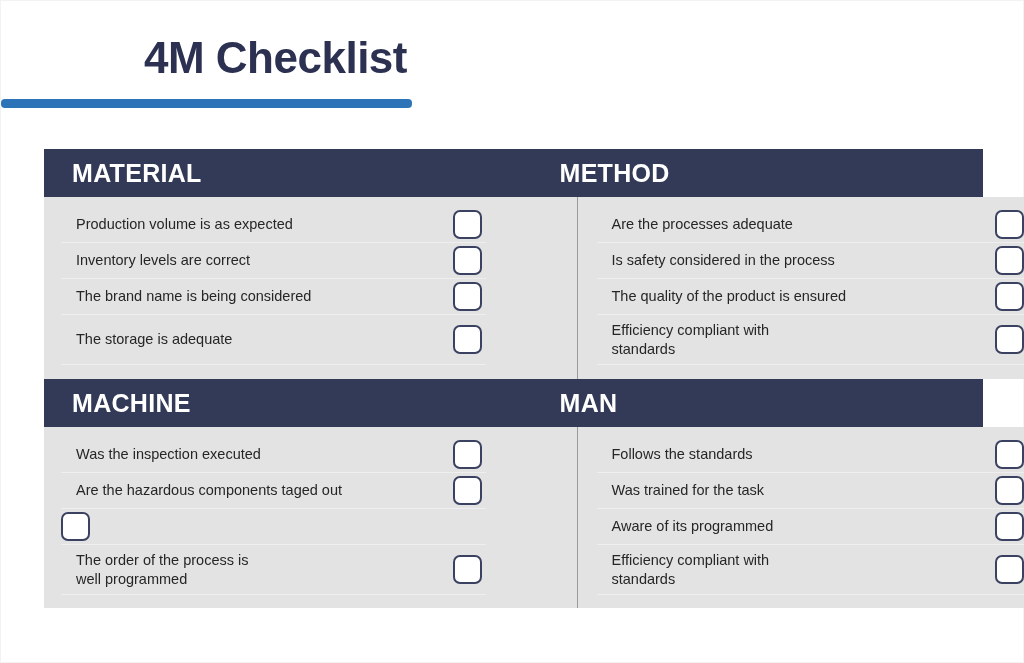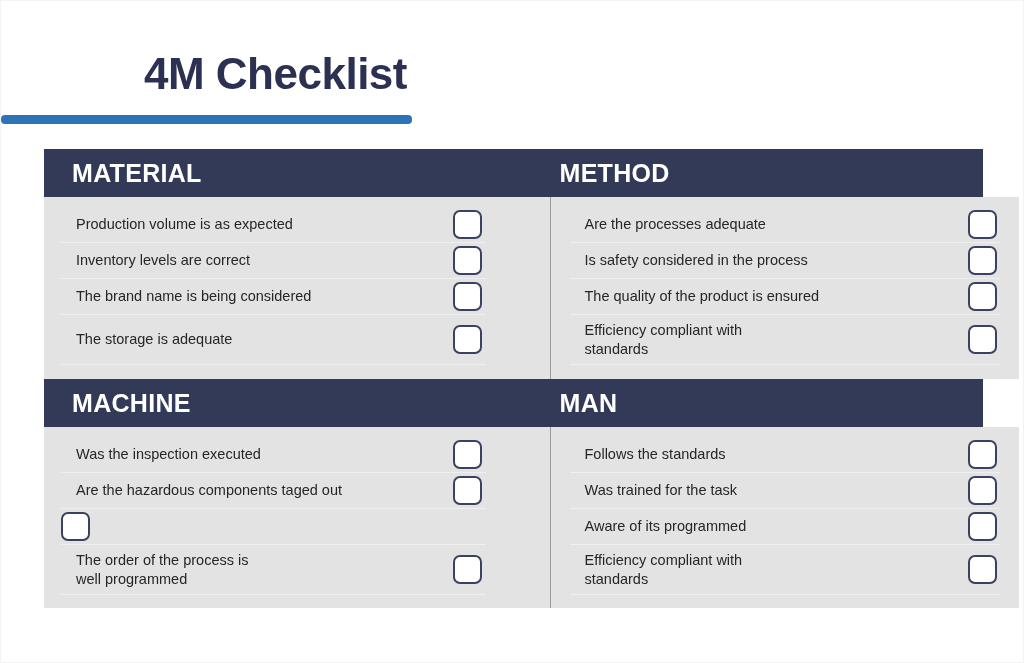--- a/index.html
+++ b/index.html
@@ -21,21 +21,21 @@
     height: 663px;
     background: #ffffff;
     box-sizing: border-box;
     border: 1px solid #f3f3f3;
   }
 
   
   .title-block {
     position: absolute;
     left: 0;
-    top: 44px;
+    top: 28px;
     width: 940px;
     height: 82px;
   }
   .page-title {
     position: absolute;
     left: 143px;
     top: 0px;
     font-size: 44px;
     font-weight: bold;
     color: #2c3152;
@@ -81,20 +81,21 @@
     font-weight: bold;
     letter-spacing: 0.3px;
     line-height: 28px;
     white-space: nowrap;
   }
 
   .body-row {
     display: flex;
     width: 100%;
     background: #e3e3e3;
+    gap: 27px;
   }
   .body-cell {
     flex: 0 0 50%;
     box-sizing: border-box;
     background: #e3e3e3;
     padding: 10px 0 14px 0;
   }
   .body-cell.left  { padding-left: 17px; padding-right: 28px; }
   .body-cell.right {
     padding-left: 19px;

